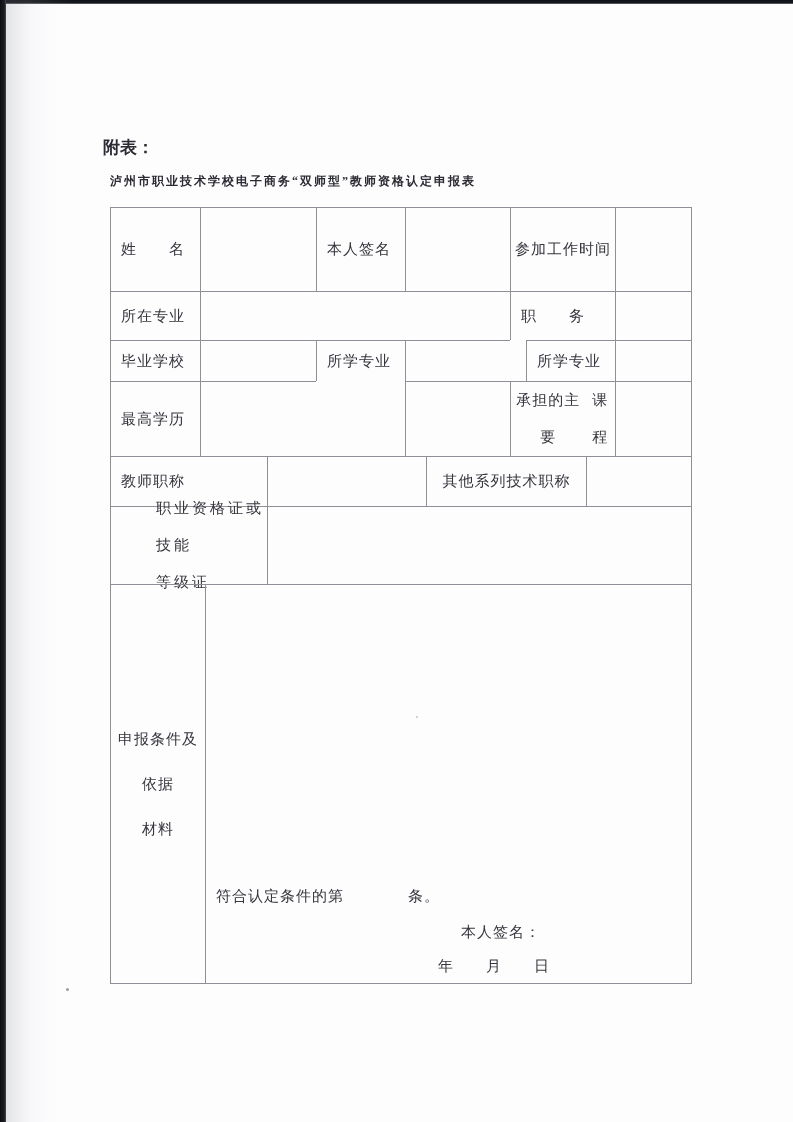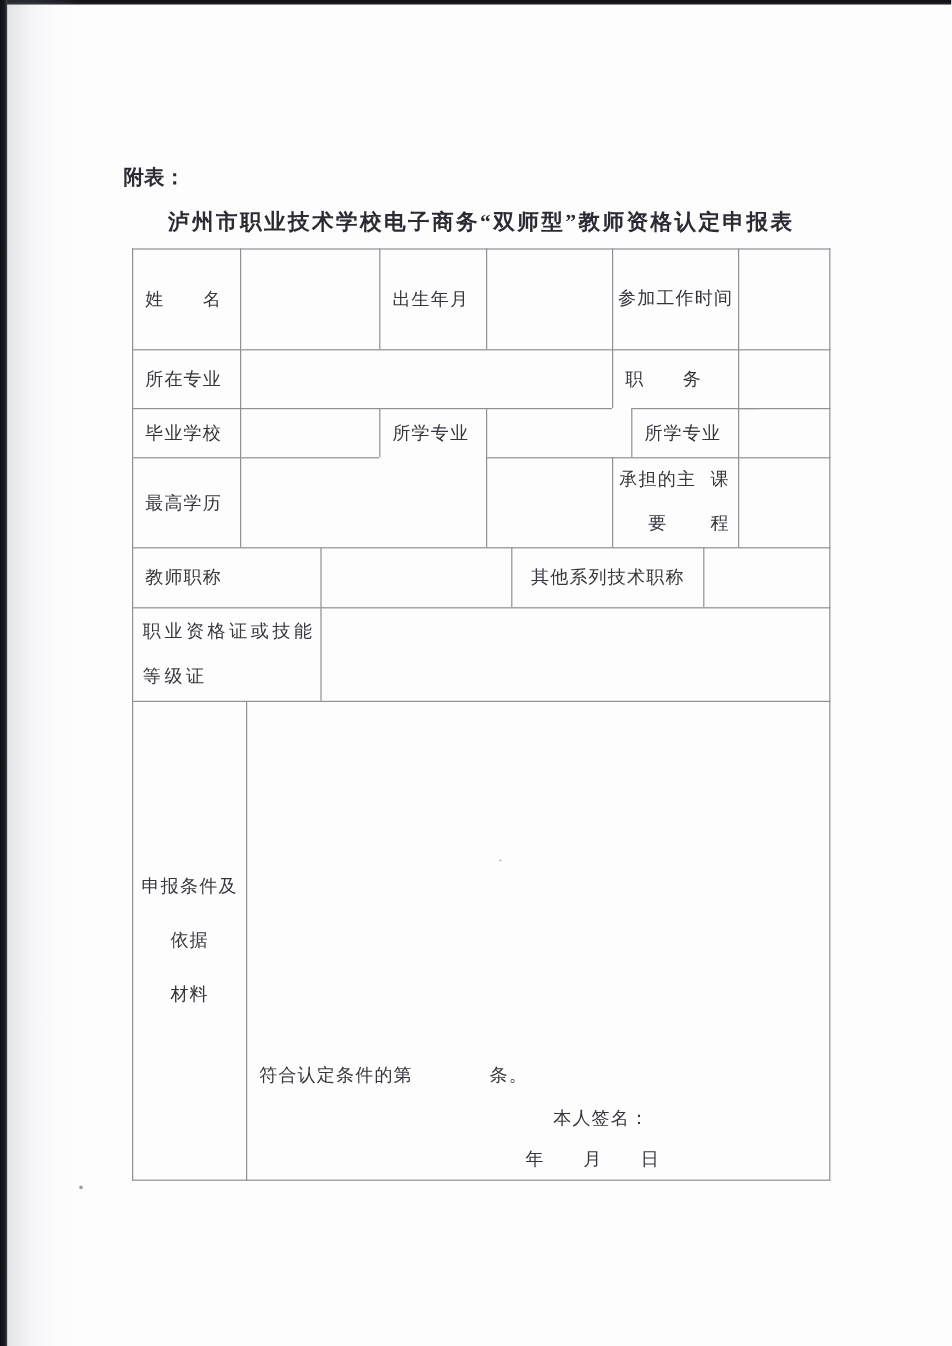--- a/index.html
+++ b/index.html
@@ -19,34 +19,34 @@
   
   .edge-top{position:absolute;left:0;top:0;width:100%;height:4px;background:linear-gradient(to bottom,#101116 0%,#17181d 70%,#7c7d85 100%);}
   .edge-left{position:absolute;left:0;top:0;width:6px;height:100%;background:linear-gradient(to right,#0e0f14 0%,#1b1c22 70%,#4a4b53 100%);}
   .scan-shade{position:absolute;left:6px;top:0;width:66px;height:100%;
     background:linear-gradient(to right,rgba(126,128,140,0.20) 0%,rgba(200,202,212,0.12) 35%,rgba(233,234,240,0.06) 65%,transparent 100%);}
   .speck{position:absolute;border-radius:50%;}
   .speck1{left:66px;top:988px;width:3px;height:3px;background:#9b9ba6;}
   .speck2{left:416px;top:716px;width:2px;height:2px;background:#c2c3cc;}
 
   .attach{position:absolute;left:103px;top:136px;font-size:17px;font-weight:bold;color:#2b2b33;}
-  .title{position:absolute;left:110px;top:173px;width:582px;text-align:center;
-    font-size:18px;font-weight:bold;letter-spacing:2px;color:#2b2b33;white-space:nowrap;font-family:Liberation Serif, serif;}
+  .title{position:absolute;left:110px;top:173px;width:582px;text-align:left;
+    font-size:12px;font-weight:bold;letter-spacing:2px;color:#2b2b33;white-space:nowrap;font-family:Liberation Serif, serif;}
 
   
   .tbl{position:absolute;left:110px;top:207px;width:582px;height:777px;
     box-sizing:border-box;border-right:1px solid var(--line);border-bottom:1px solid var(--line);}
   .c{position:absolute;box-sizing:border-box;border-left:1px solid var(--line);border-top:1px solid var(--line);
     display:flex;align-items:center;font-size:15px;color:var(--ink);letter-spacing:1px;}
   .pl10{padding-left:10px;}
   .ctr{justify-content:center;}
   .col{flex-direction:row;justify-content:center;}
   .col span{display:block;line-height:37px;text-align:center;}
   .cert{flex-direction:column;justify-content:center;align-items:flex-start;padding-left:8px;letter-spacing:3px;}
-  .cert span{display:block;line-height:37px;}
+  .cert span{display:block;line-height:37px;margin-left:37px;}
   .basis{flex-direction:column;justify-content:center;}
   .basis span{display:block;line-height:45px;text-align:center;}
   .content{display:block;}
   .content .abs{position:absolute;white-space:nowrap;letter-spacing:1px;font-size:15px;}
 </style>
 </head>
 <body>
 
 <div class="page">
 
@@ -59,21 +59,21 @@
   <div class="attach">附表：</div>
   <div class="title">泸州市职业技术学校电子商务“双师型”教师资格认定申报表</div>
 
   <div class="tbl">
 
     <div class="c pl10" style="left:0;top:0;width:90px;height:84px">
       <span>姓　　名</span>
       </div>
     <div class="c" style="left:90px;top:0;width:116px;height:84px"></div>
     <div class="c pl10" style="left:206px;top:0;width:89px;height:84px">
-      <span>出生年月</span>
+      <span>本人签名</span>
       </div>
     <div class="c" style="left:295px;top:0;width:105px;height:84px"></div>
     <div class="c col" style="left:400px;top:0;width:105px;height:84px">
       <span>参加工作</span>
       <span>时间</span>
       </div>
     <div class="c" style="left:505px;top:0;width:77px;height:84px"></div>
 
     <div class="c pl10" style="left:0;top:84px;width:90px;height:49px">
       <span>所在专业</span>

